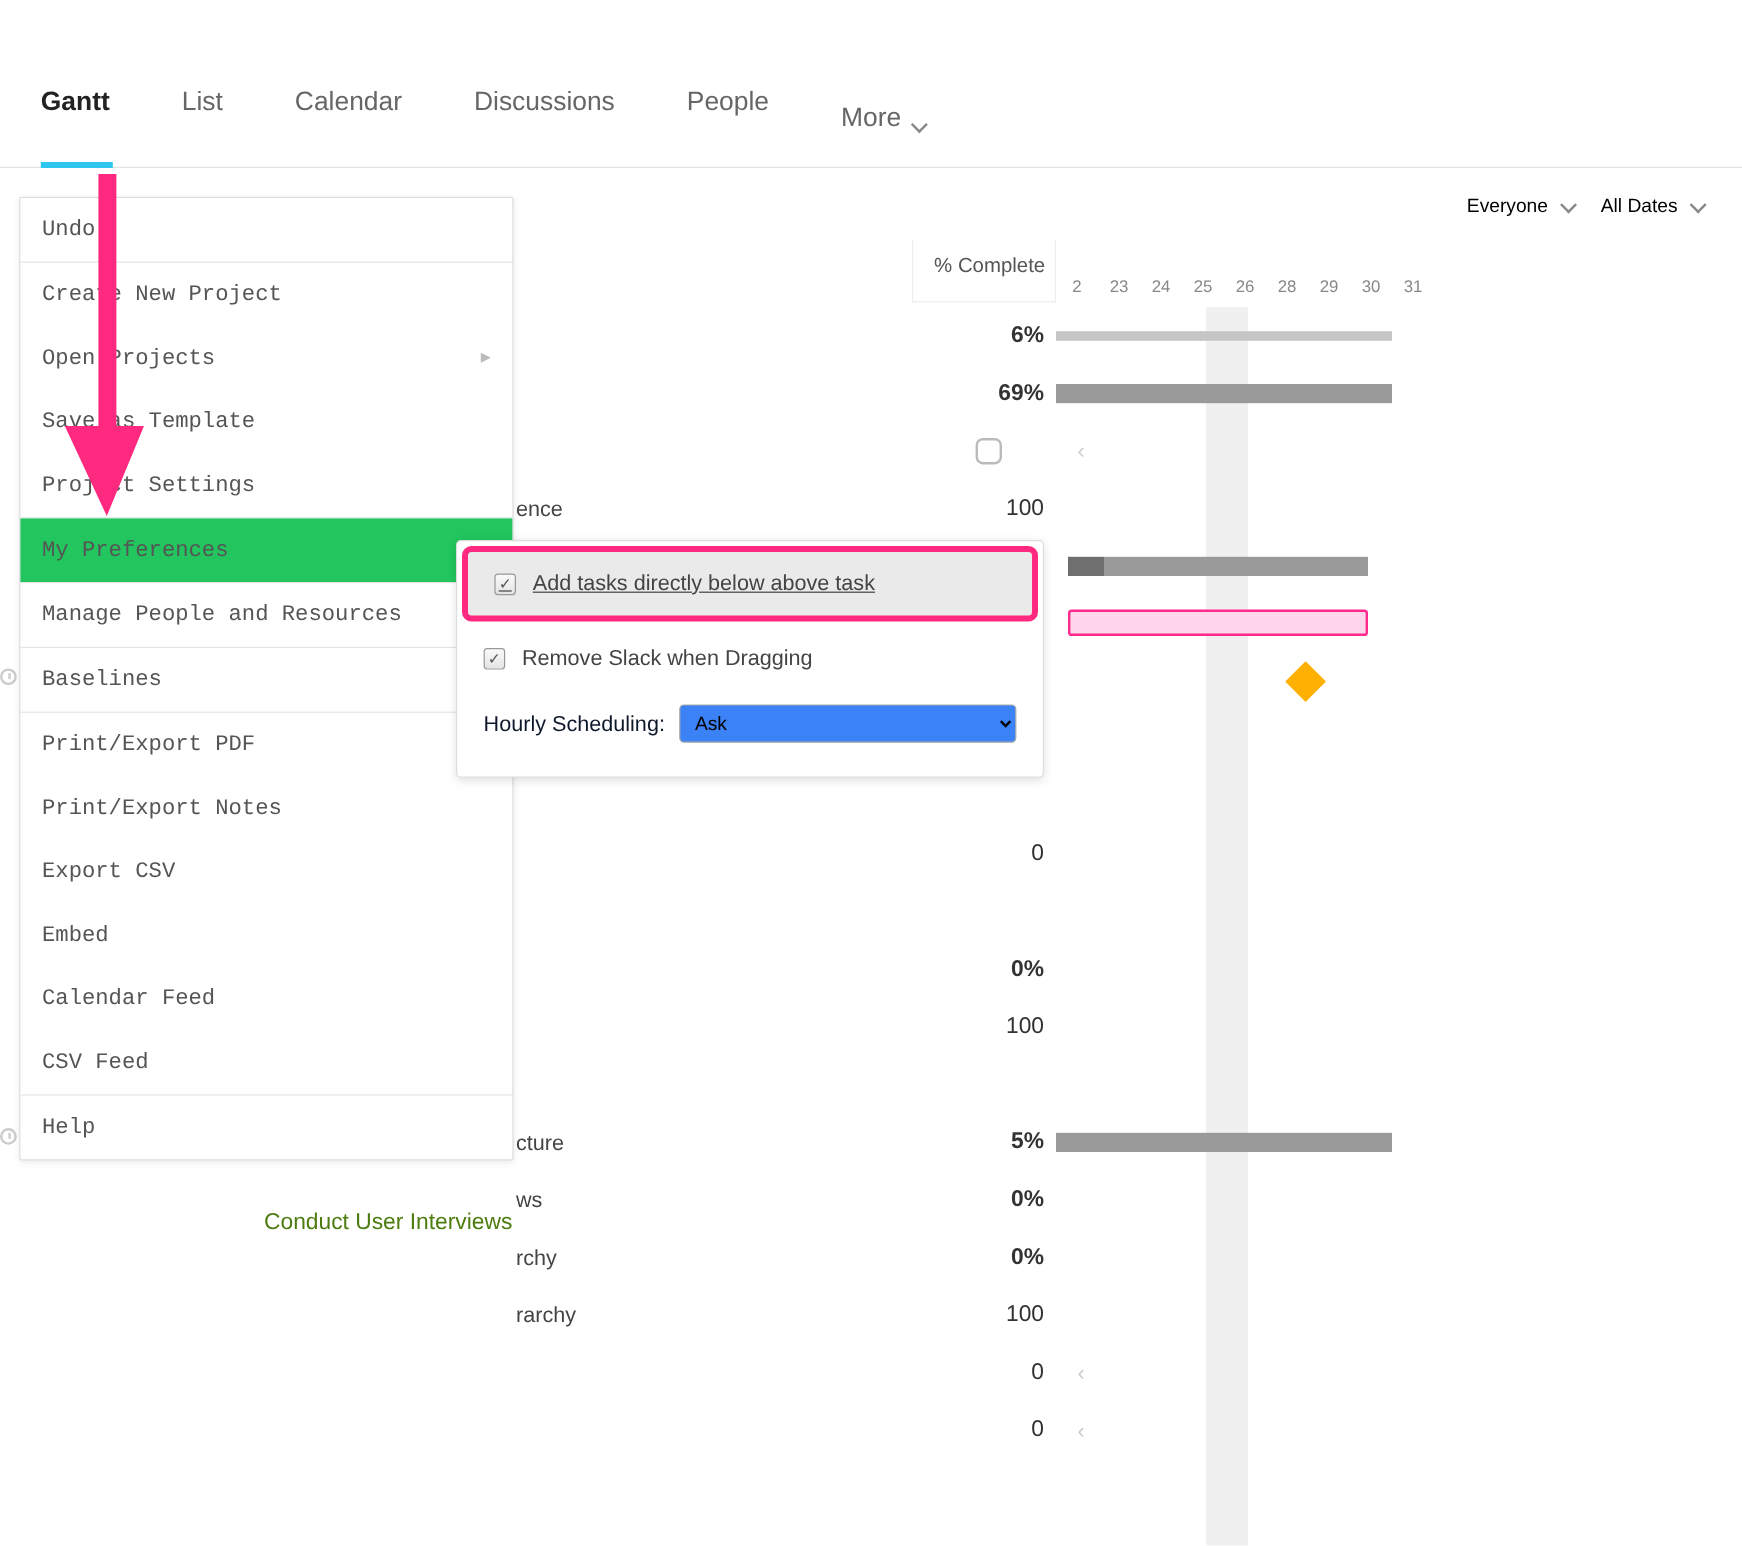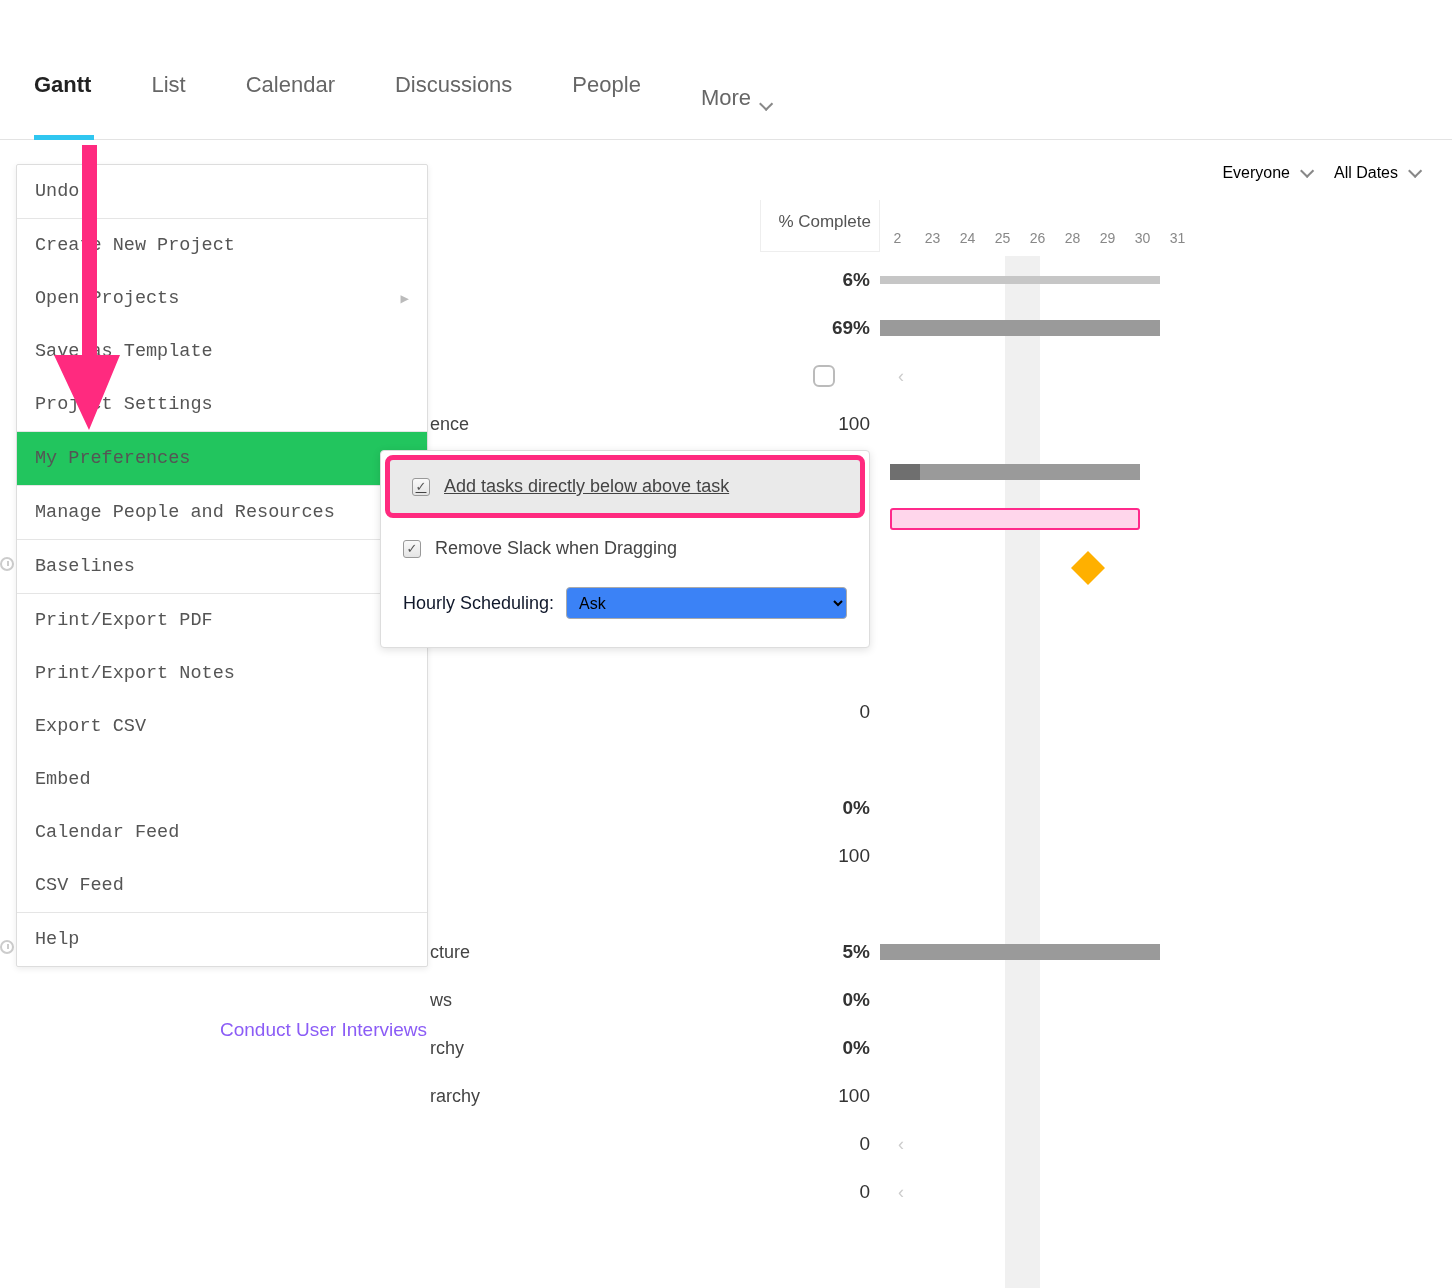--- a/index.html
+++ b/index.html
@@ -256,22 +256,21 @@
   position: absolute;
   left: 5px; top: 2px;
   width: 2px; height: 5px;
   background: #ccc;
 }
 
 .task-peek {
   position: absolute;
   left: 220px; top: 1008px;
   font-size: 19px;
-  color: #8b5cf6;
-  margin-top: 11px;
+  color: #4d7c0f;
 }
 </style>
 </head>
 <body>
 
 <div class="tabs">
   <div class="tab active">Gantt</div>
   <div class="tab">List</div>
   <div class="tab">Calendar</div>
   <div class="tab">Discussions</div>

